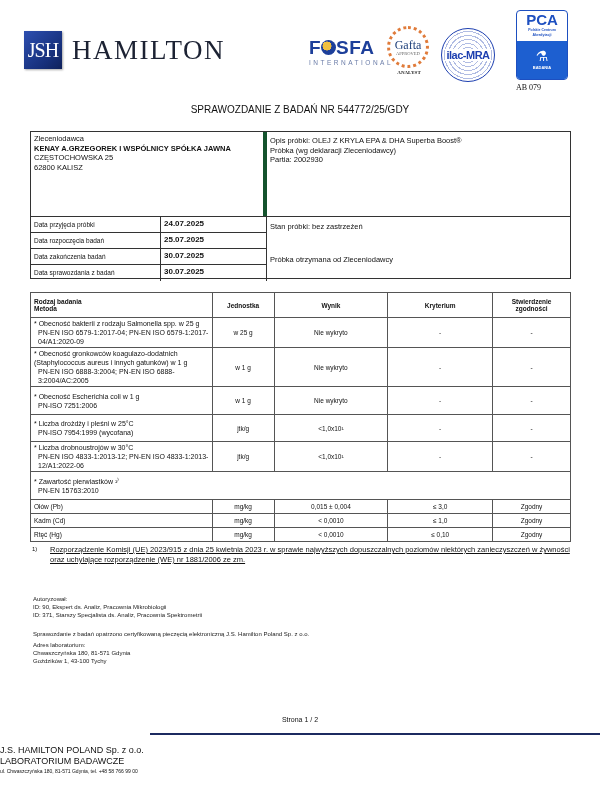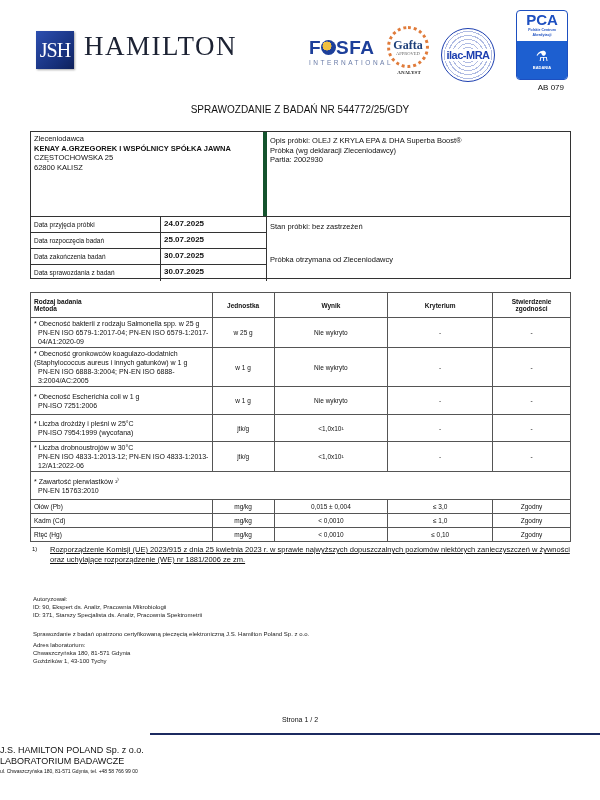--- a/index.html
+++ b/index.html
@@ -1,50 +1,50 @@
 <!DOCTYPE html>
 <html><head>
   <meta charset="utf-8">
   <style>
     * { box-sizing: border-box; margin: 0; padding: 0; }
     html, body { width: 600px; height: 800px; background: #fff; overflow: hidden; }
     body { position: relative; font-family: "Liberation Sans", sans-serif; color: #111; }
 
     
-    .logo-hamilton { position: absolute; left: 36px; top: 31px; display: flex; }
+    .logo-hamilton { position: absolute; left: 24px; top: 31px; display: flex; align-items: center; }
     .jsh-box { width: 38px; height: 38px; background: linear-gradient(135deg, #2d4fb0 0%, #162f7a 70%, #0f215a 100%);
       color: #fff; font-family: "Liberation Serif", serif; font-size: 20px; display: flex; align-items: center; justify-content: center;
       box-shadow: 1px 1px 2px rgba(0,0,0,0.35); letter-spacing: -1px; }
     .hamilton-word { margin-left: 10px; font-family: "Liberation Serif", serif; font-size: 27px; color: #1c2233; letter-spacing: 1.5px; }
 
     .logo-fosfa { position: absolute; left: 309px; top: 38px; }
     .fosfa-word { font-family: "Liberation Sans", sans-serif; font-weight: bold; font-size: 19px; color: #1d3f9a; letter-spacing: 0.5px; line-height: 19px; }
     .fosfa-word .globe { display: inline-block; width: 15px; height: 15px; border-radius: 50%; background: radial-gradient(circle at 40% 40%, #f0c040 0 35%, #1d3f9a 36%); vertical-align: -1px; }
     .fosfa-sub { font-size: 6.5px; color: #6a7ca8; letter-spacing: 2.5px; margin-top: 2px; }
 
     .logo-gafta { position: absolute; left: 387px; top: 26px; width: 44px; text-align: center; }
     .gafta-ring { width: 42px; height: 42px; border-radius: 50%; border: 3px dotted #e07b3a; display: flex; flex-direction: column; align-items: center; justify-content: center; }
-    .gafta-word { font-family: "Liberation Serif", serif; font-size: 12px; color: #1d3f7a; line-height: 12px; font-weight: bold; }
+    .gafta-word { font-family: "Liberation Serif", serif; font-size: 12px; color: #1d3f7a; line-height: 12px; }
     .gafta-appr { font-family: "Liberation Serif", serif; font-size: 4.5px; color: #666; }
     .gafta-analyst { font-family: "Liberation Serif", serif; font-size: 5px; font-weight: bold; color: #222; margin-top: 2px; }
 
     .logo-ilac { position: absolute; left: 441px; top: 28px; width: 54px; height: 54px; border-radius: 50%;
       border: 1.5px solid #1d3fb0; display: flex; align-items: center; justify-content: center;
       background: repeating-radial-gradient(circle, transparent 0 3px, rgba(29,63,176,0.35) 3px 4px); }
     .ilac-word { background: #fff; font-weight: bold; font-size: 11px; color: #1d3fb0; padding: 0 1px; letter-spacing: -0.5px; }
 
     .logo-pca { position: absolute; left: 516px; top: 10px; width: 48px; }
     .pca-box { width: 52px; height: 70px; border: 1.5px solid #1d4fc0; border-radius: 4px; overflow: hidden; background: #fff; }
     .pca-top { height: 30px; text-align: center; }
     .pca-word { font-weight: bold; font-size: 15px; color: #1d4fc0; line-height: 17px; }
     .pca-sub { font-size: 3.5px; color: #1d4fc0; font-weight: bold; line-height: 4.5px; }
     .pca-bot { height: 40px; background: #1d5fd0; color: #fff; text-align: center; padding-top: 6px; }
     .pca-flask { font-size: 14px; line-height: 18px; }
     .pca-badania { font-size: 4px; font-weight: bold; }
-    .pca-code { text-align: right; font-size: 8px; margin-top: 3px; color: #111; }
+    .pca-code { text-align: left; font-size: 8px; margin-top: 3px; color: #111; font-family: Liberation Serif, serif; }
 
     
     .report-title { position: absolute; left: 0; width: 600px; top: 104px; text-align: center; font-size: 10px; }
 
     
     .client-box { position: absolute; left: 30px; top: 131px; width: 541px; height: 148px; border: 1.5px solid #333; }
     .cell { position: absolute; font-size: 7.5px; line-height: 9.5px; }
     .client-left { left: 0; top: 0; width: 236px; height: 84px; border-right: 4px solid #14532d; padding: 2px 3px; }
     .client-right { left: 236px; top: 0; right: 0; height: 84px; padding: 2px 3px; }
     .client-name { font-weight: bold; }

